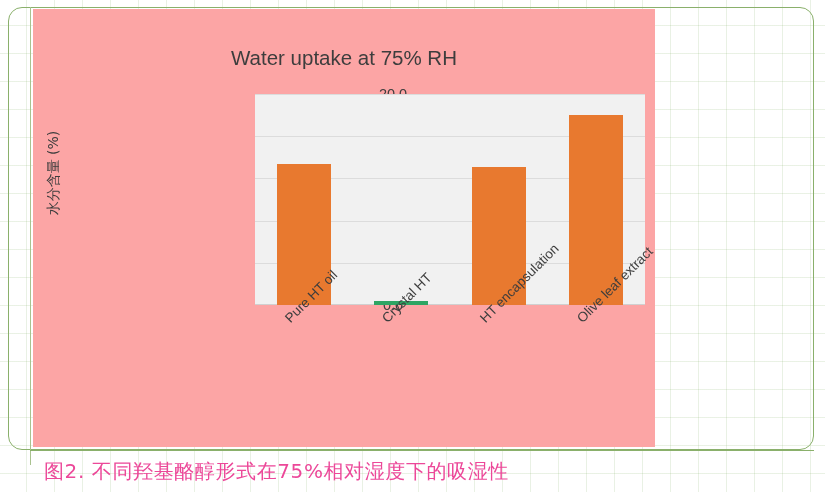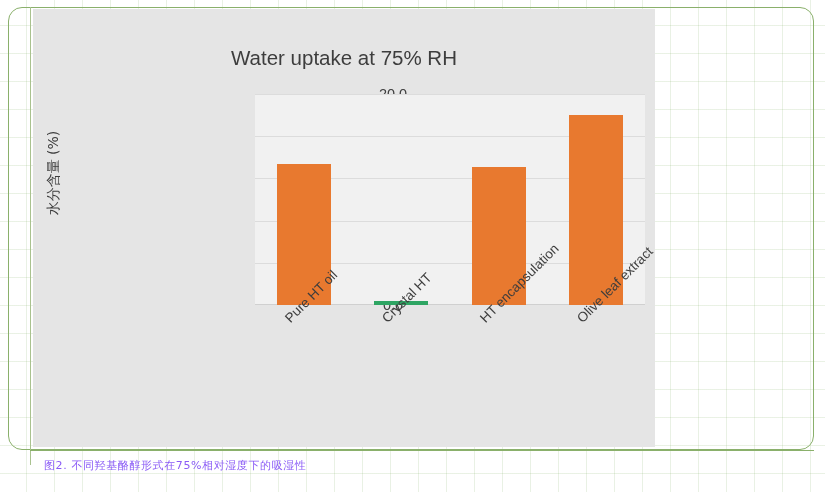--- a/index.html
+++ b/index.html
@@ -58,36 +58,36 @@
     width: 784px;
     height: 1.4px;
     background: #8ab06b;
   }
 
   
   #figure-caption {
     position: absolute;
     left: 44px;
     top: 458px;
-    font-size: 11px;
+    font-size: 20px;
     letter-spacing: 0.6px;
-    color: #8b5cf6;
+    color: #ec4899;
     font-family: "DejaVu Sans", "Liberation Sans", sans-serif;
     white-space: nowrap;
     text-align: right;
   }
 
   
   #chart-panel {
     position: absolute;
     left: 33px;
     top: 9px;
     width: 622px;
     height: 438px;
-    background: #e5e5e5;
+    background: #fca5a5;
   }
 
   
   #chart-title {
     position: absolute;
     left: 0;
     top: 37px;
     width: 622px;
     text-align: center;
     font-size: 20.5px;

